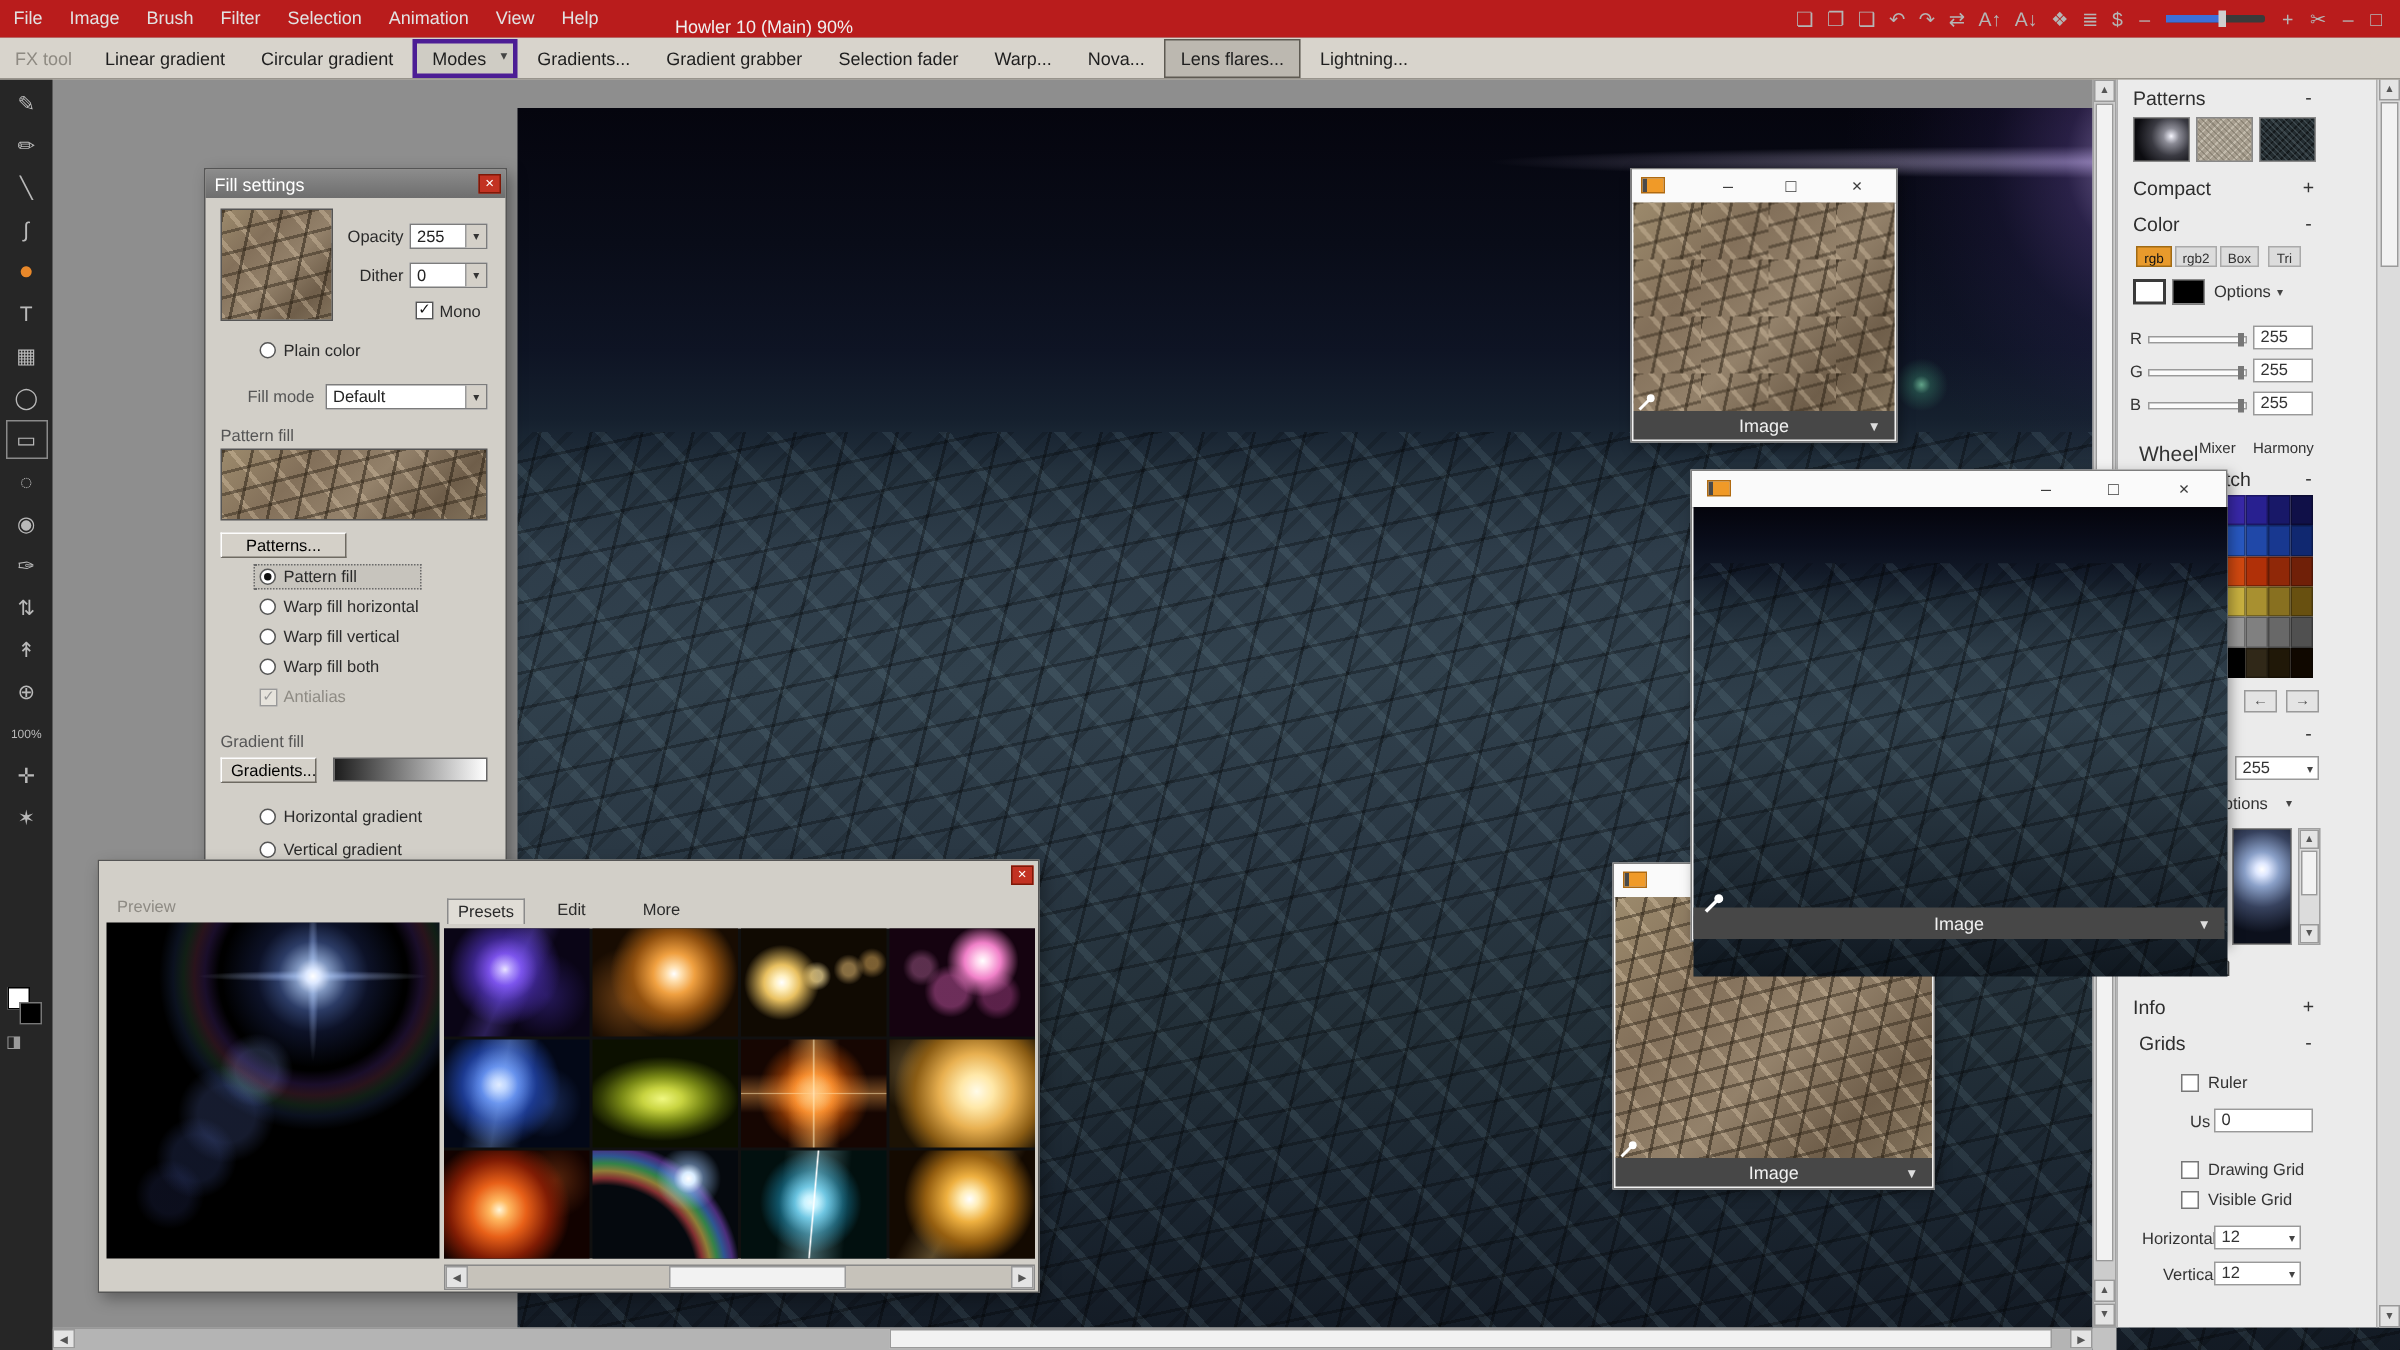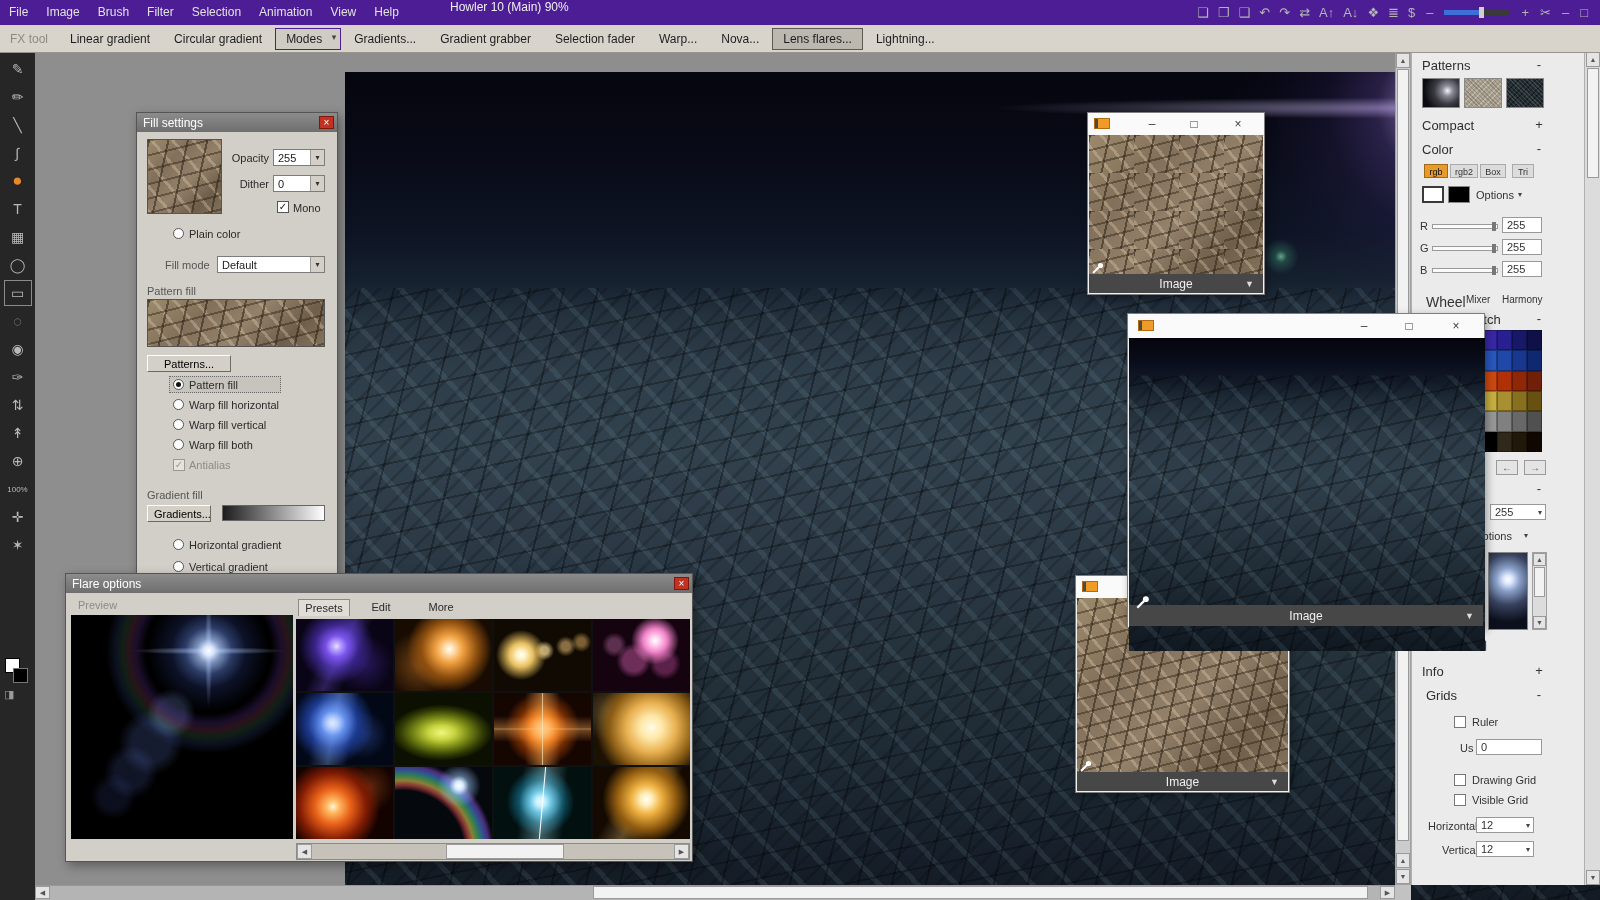--- a/index.html
+++ b/index.html
@@ -1,37 +1,37 @@
 <!DOCTYPE html>
 <html><head>
 <meta charset="utf-8">
 <style>
   html,body { margin:0; padding:0; background:#555; }
   .app { position:relative; width:1600px; height:900px; background:#8e8e8e; overflow:hidden;
          font-family:"Liberation Sans", sans-serif; font-size:12px; color:#222; }
 
   
-  .menubar { position:absolute; left:0; top:0; width:1600px; height:25px; background:#4c1d95;
-             color:#e2e2e2; display:flex; align-items:flex-start; z-index:10; }
+  .menubar { position:absolute; left:0; top:0; width:1600px; height:25px; background:#b91c1c;
+             color:#e2e2e2; display:flex; align-items:flex-end; z-index:10; }
   .menu-items { display:flex; }
   .menu-item { padding:0 9px; line-height:25px; cursor:default; }
   .mb-title { margin-left:42px; color:#f0f0f0; }
   .mb-right { margin-left:auto; display:flex; align-items:center; gap:11px; padding-right:12px; color:#b5b5b5; }
   .mb-icon { font-size:13px; line-height:25px; }
   .zoom-slider { width:66px; height:5px; background:#3a3a3a; position:relative; border-radius:2px; }
   .zoom-fill { position:absolute; left:0; top:0; bottom:0; width:55%; background:#3d6fd8; }
   .zoom-thumb { position:absolute; left:52%; top:-3px; width:5px; height:11px; background:#cfcfcf; }
 
   
   .fx-toolbar { position:absolute; left:0; top:25px; width:1600px; height:27px; background:#d8d4cc;
                 border-bottom:1px solid #98948c; display:flex; align-items:center; z-index:9; }
   .fx-label { color:#8e8a82; padding:0 10px; }
   .fx-btns { display:flex; }
   .fx-btn { background:none; border:none; font:inherit; color:#1e1e1e; padding:4px 11px; margin:0 1px; cursor:default; }
-  .fx-btns .fx-btn:nth-child(3) { background:#cfccc4; border:1px solid #4c1d95; padding:3px 18px 3px 10px; position:relative; }
+  .fx-btns .fx-btn:nth-child(3) { background:#cfccc4; border:3px solid #4c1d95; padding:3px 18px 3px 10px; position:relative; }
   .fx-btns .fx-btn:nth-child(3)::after { content:"▾"; position:absolute; right:4px; top:3px; font-size:9px; color:#444; }
   .fx-btns .fx-btn:nth-child(9) { background:#bcb8b0; border:1px solid #5e5a52; padding:3px 10px; }
 
   
   .left-toolbar { position:absolute; left:0; top:52px; width:35px; height:848px; background:#262626; z-index:8; }
   .tool-col { display:flex; flex-direction:column; align-items:center; padding-top:5px; }
   .tool { width:26px; height:24px; margin-bottom:4px; color:#b9b9b9; display:flex; align-items:center;
           justify-content:center; font-size:14px; cursor:default; }
   .tool-col .tool:nth-child(5) { color:#e8882a; font-size:17px; }
   .tool-col .tool:nth-child(9) { outline:1px solid #8a8a8a; }
@@ -621,23 +621,20 @@
     <div class="grad-strip" style="left:85px;top:392px;width:103px;"></div>
 
     <span class="radio" style="left:36px;top:426px;"></span>
     <span class="fs-abs" style="left:52px;top:426px;">Horizontal gradient</span>
 
     <span class="radio" style="left:36px;top:448px;"></span>
     <span class="fs-abs" style="left:52px;top:448px;">Vertical gradient</span>
   </div>
 
   <div class="dlg" style="left:65px;top:573px;width:628px;height:289px;z-index:7;">
-    <div class="dlg-titlebar">
-      <span>Flare options</span>
-    </div>
     <span class="dlg-close">×</span>
 
     <span class="fs-abs" style="left:12px;top:25px;color:#8e8b84;">Preview</span>
     <div class="flare-preview" style="left:5px;top:41px;width:222px;height:224px;"></div>
 
     <span class="flare-tab active" style="left:232px;width:52px;">Presets</span>
     <span class="flare-tab" style="left:296px;width:38px;">Edit</span>
     <span class="flare-tab" style="left:356px;width:38px;">More</span>
 
     <div class="flare-grid" style="left:230px;top:45px;width:394px;height:220px;">

